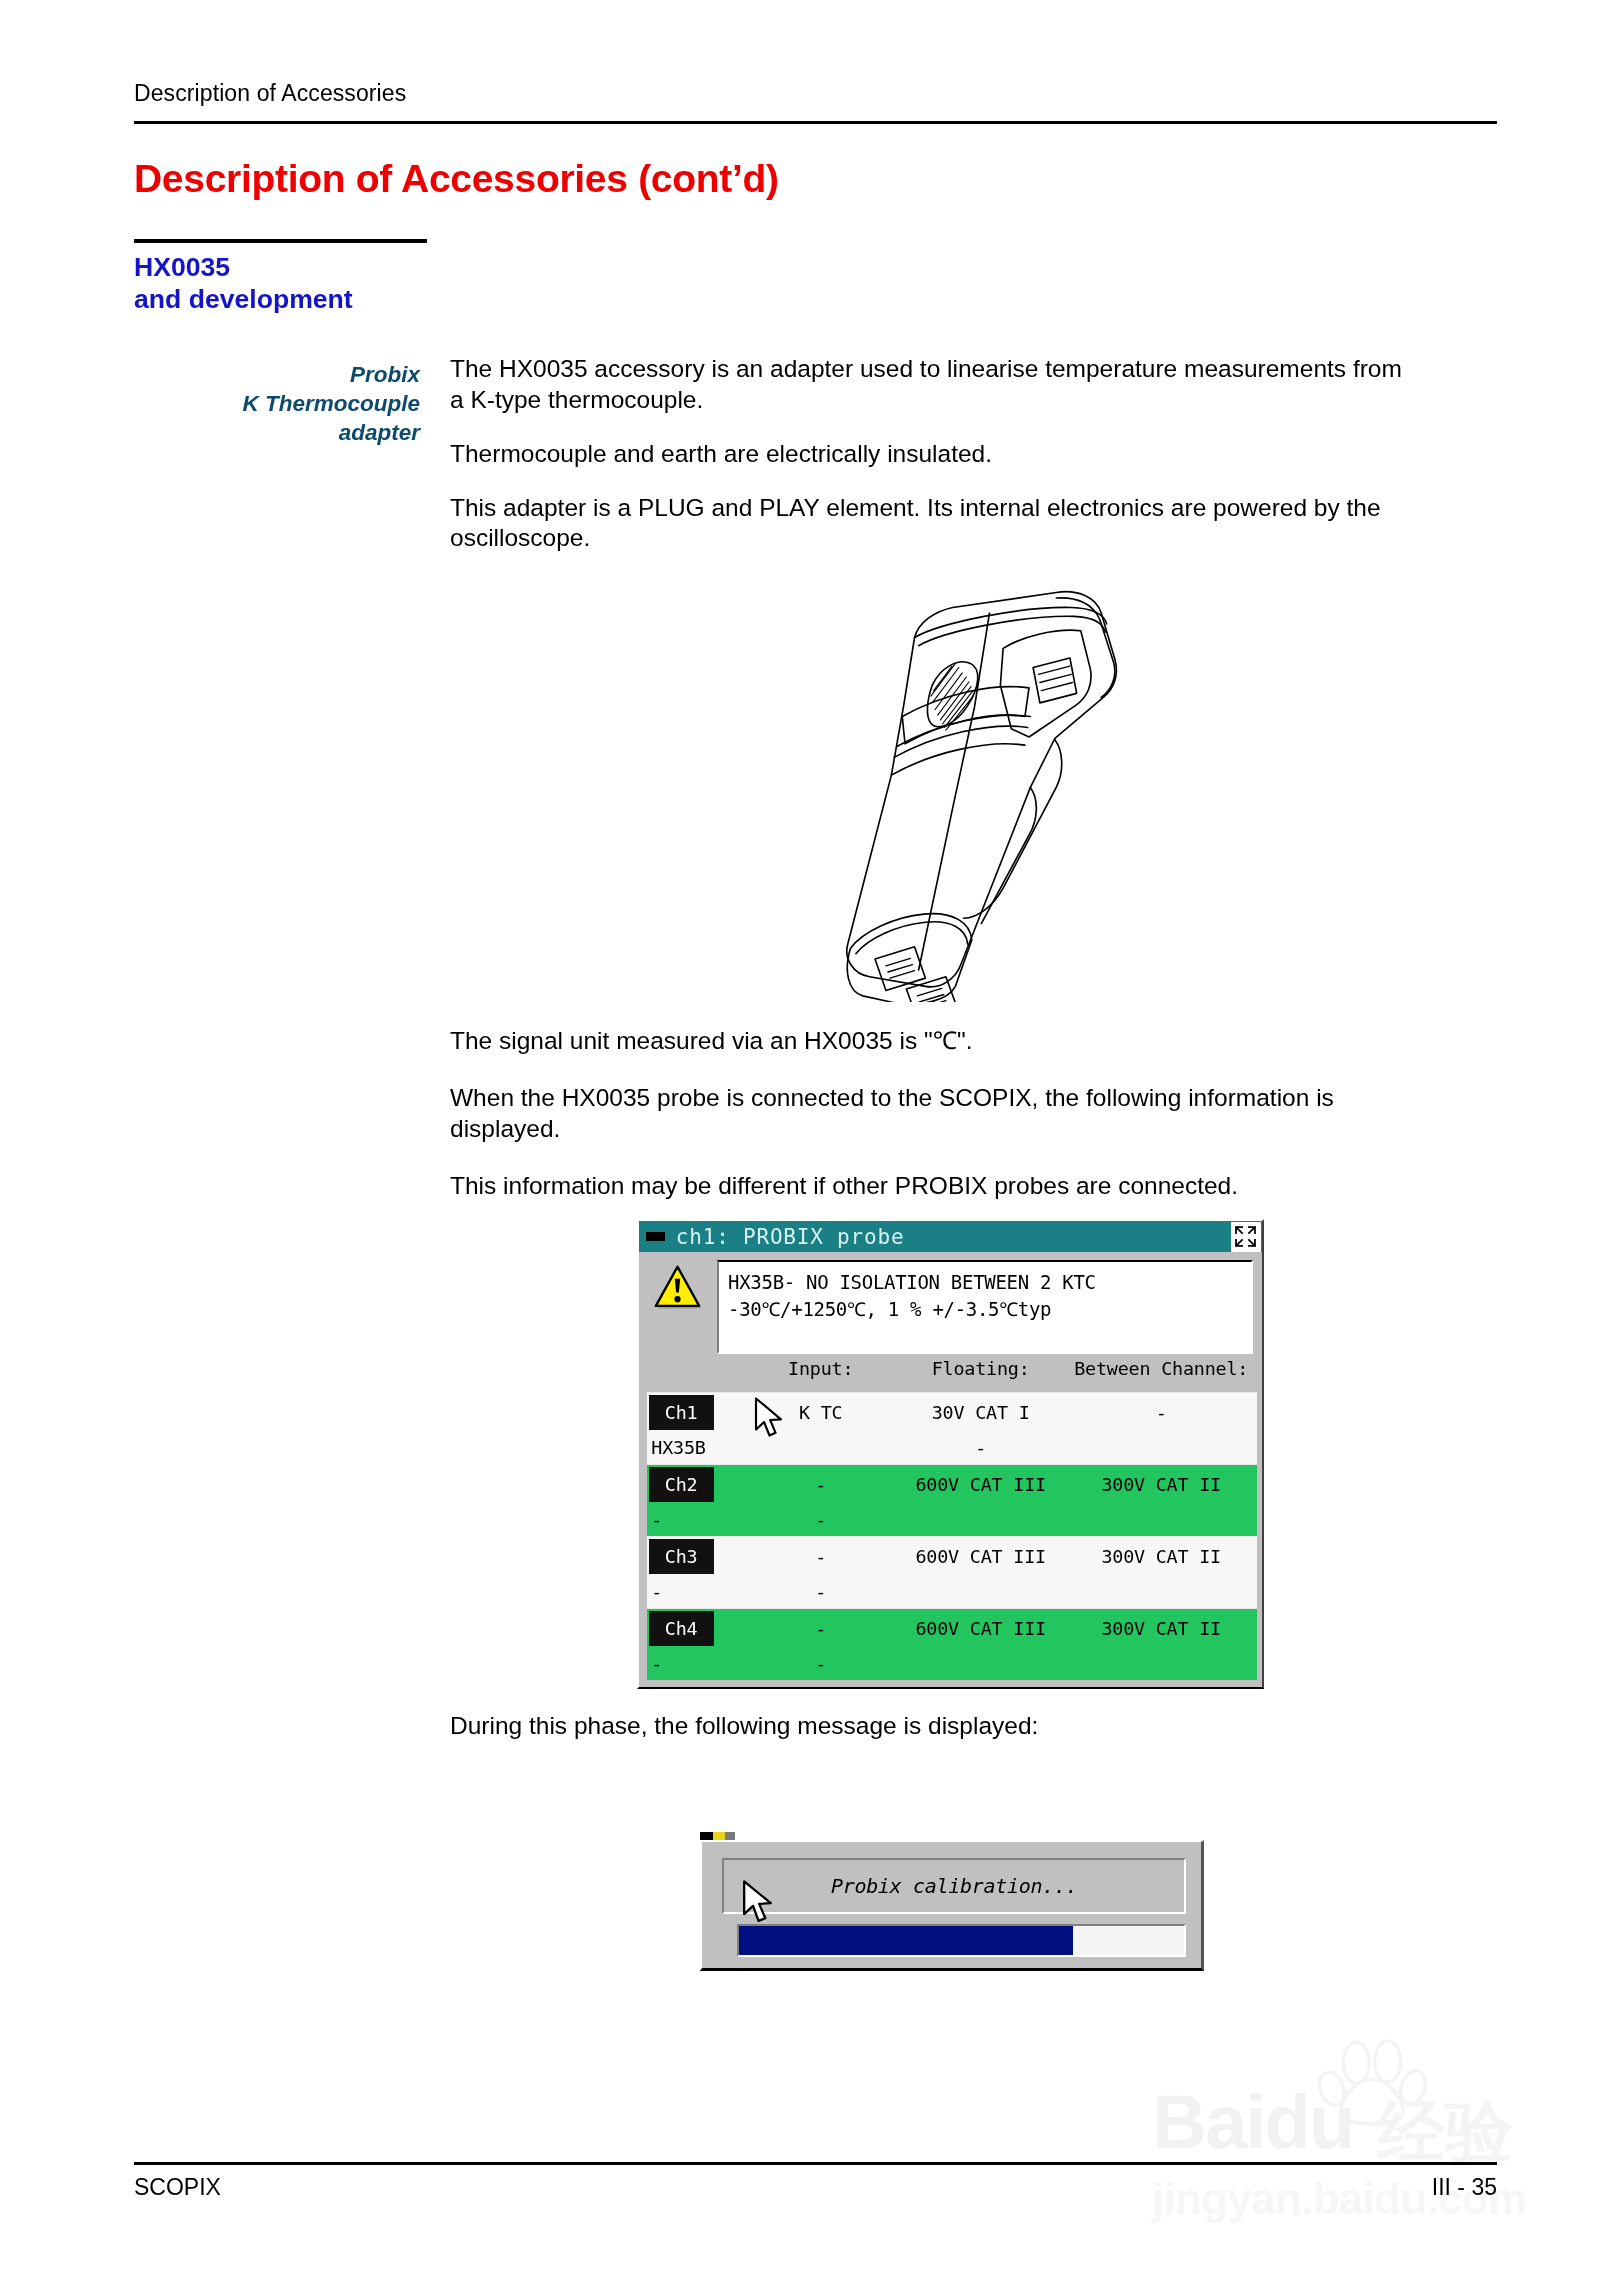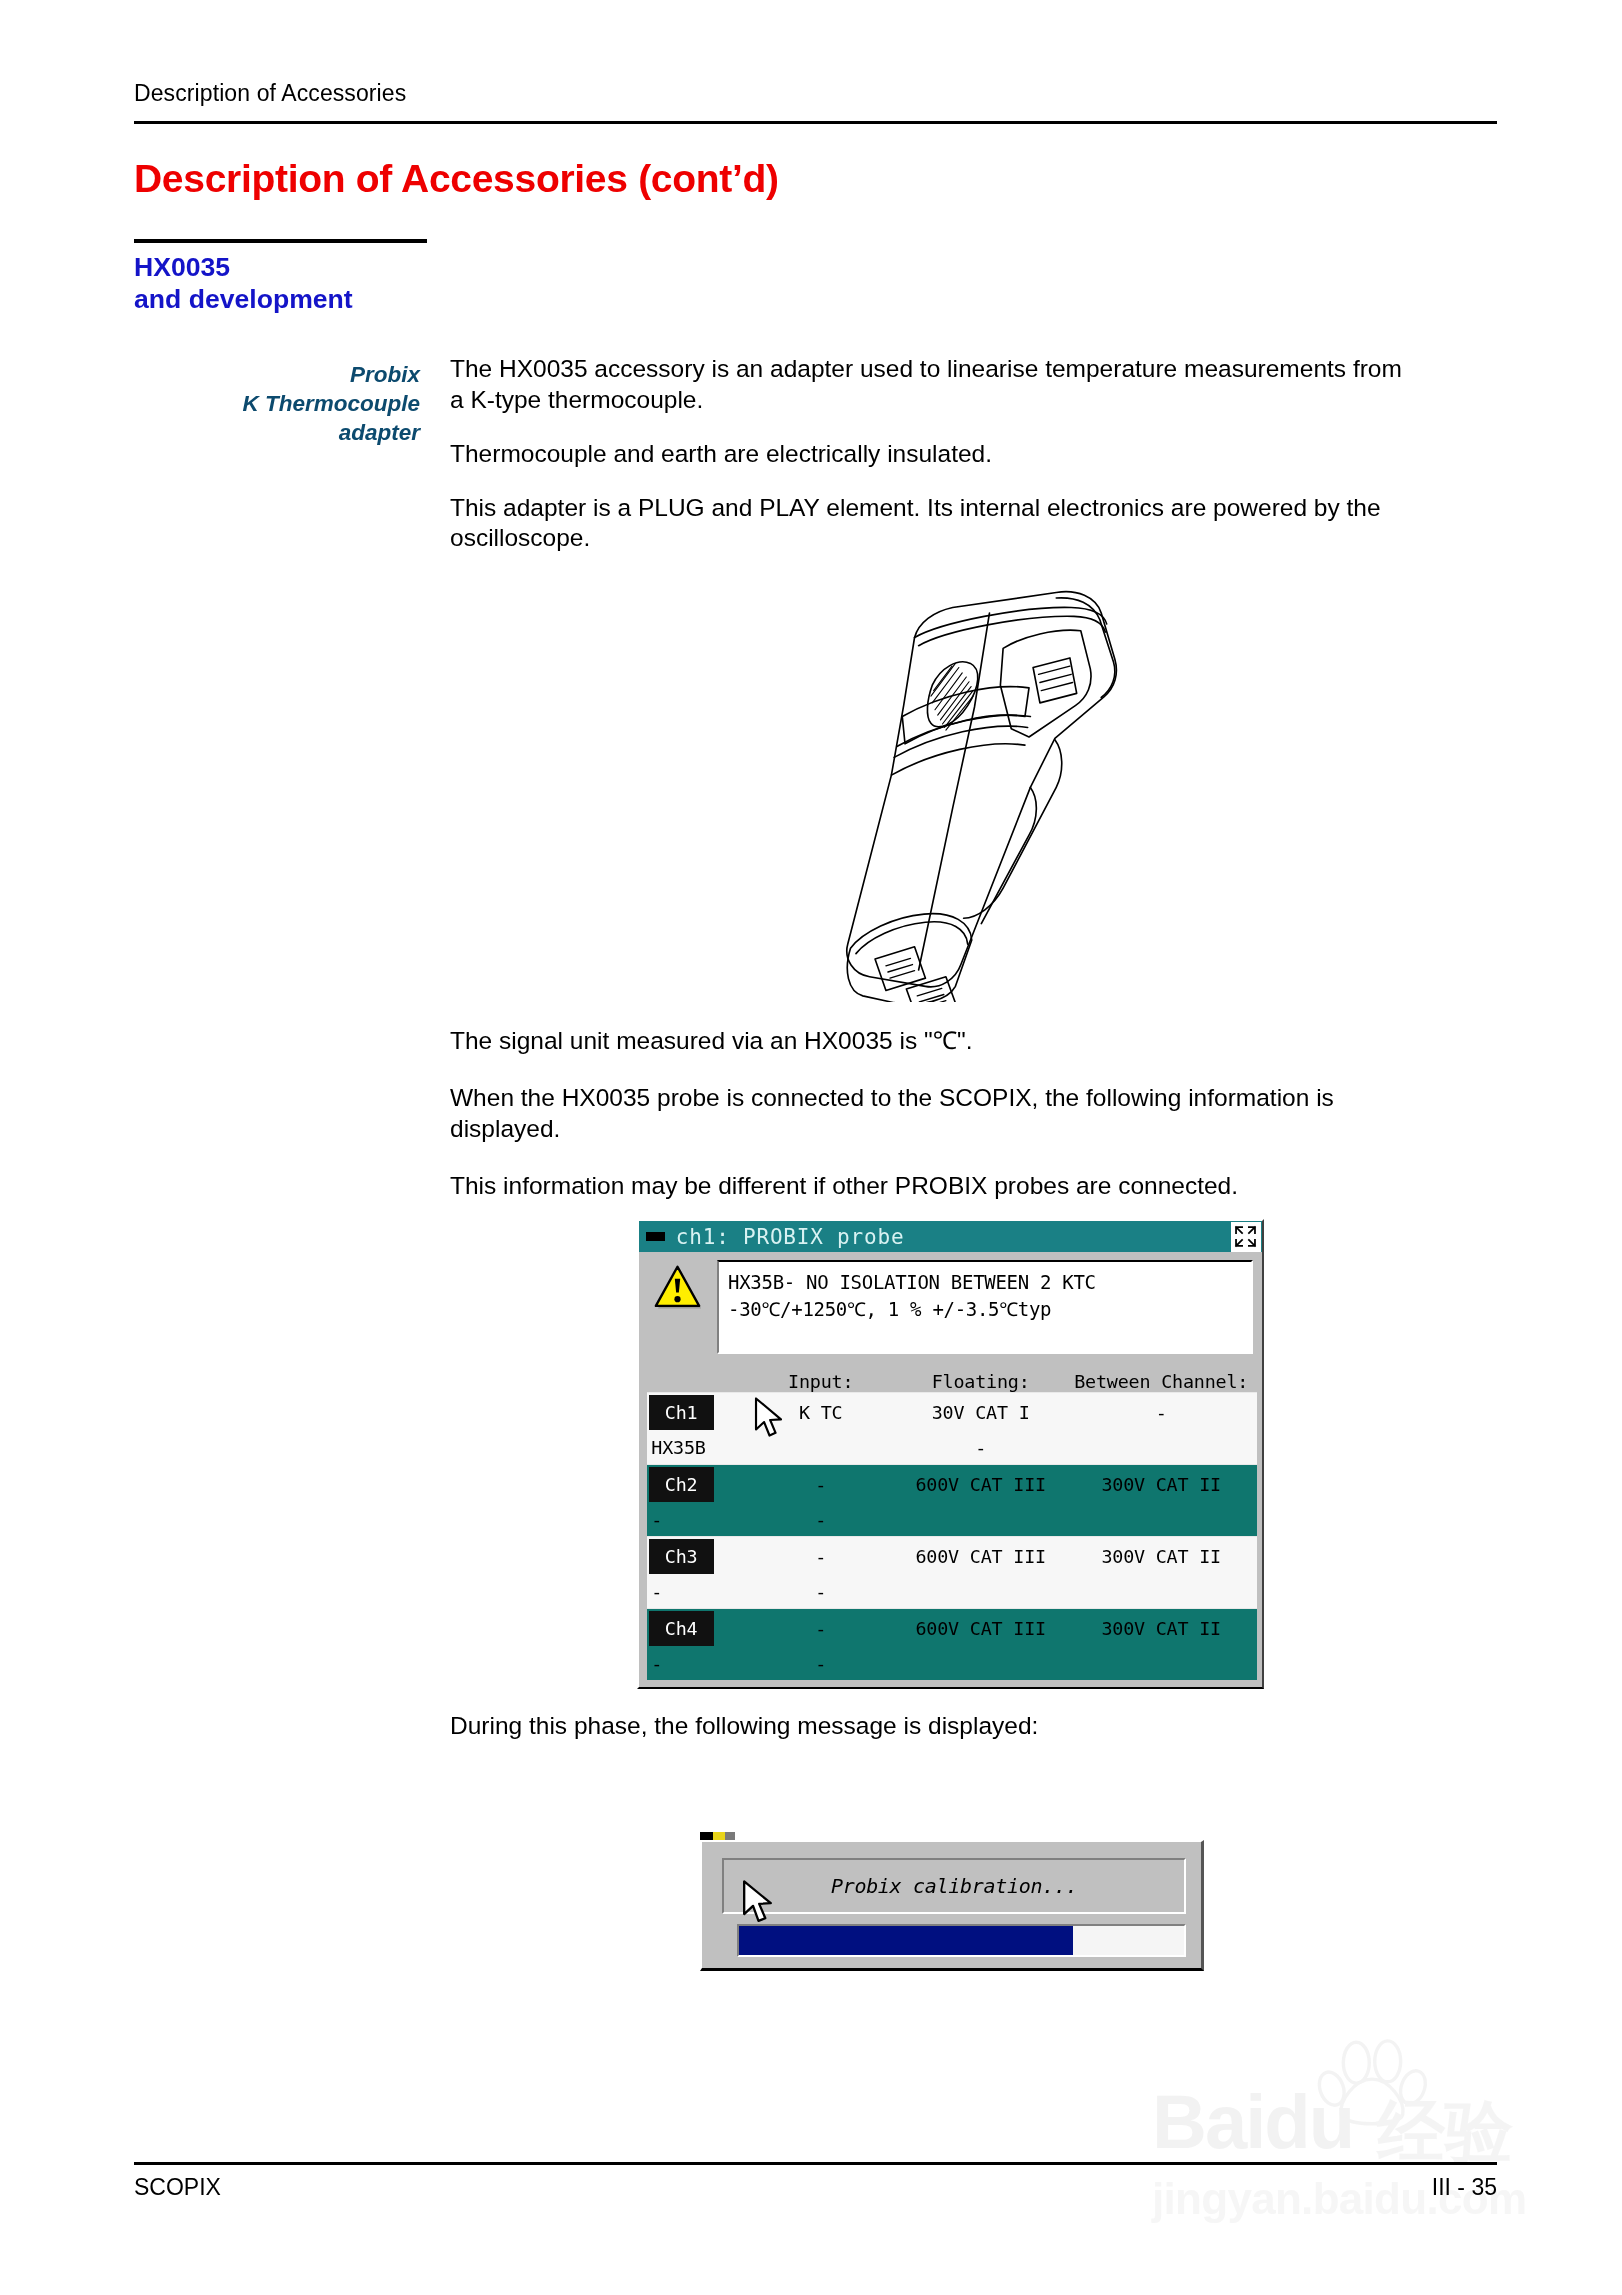--- a/index.html
+++ b/index.html
@@ -148,34 +148,34 @@
     min-height:94px;
   }
   .pd-msgbox div {
     font-family:"DejaVu Sans Mono", monospace;
     font-size:19px; line-height:1.42; color:#000;
     letter-spacing:-0.3px; white-space:nowrap;
   }
 
   .pd-table { padding:0 5.5px 0 8.2px; }
   .pd-thead {
-    display:flex; height:34px; align-items:flex-end;
+    display:flex; height:34px; align-items:flex-start;
     font-family:"DejaVu Sans Mono", monospace;
     font-size:18.4px; color:#000; letter-spacing:-0.2px;
   }
   .pd-col-badge { width:102px; flex:none; }
   .pd-col-input { width:143px; flex:none; text-align:center; }
   .pd-col-float { width:177px; flex:none; text-align:center; }
   .pd-col-betw  { width:184px; flex:none; text-align:center; }
 
   .pd-row {
     border-top:1.4px solid #e9e9e9;
   }
   .pd-row.light { background:#f7f7f7; }
-  .pd-row.dark  { background:#0f766e; }
+  .pd-row.dark  { background:#22c55e; }
 
   .pd-line {
     display:flex; align-items:center; height:38px;
     font-family:"DejaVu Sans Mono", monospace;
     font-size:18.4px; color:#000; letter-spacing:-0.2px;
   }
   .pd-line.sub { height:33px; }
   .pd-badge {
     background:#111111; color:#ffffff;
     width:65px; height:35px;

